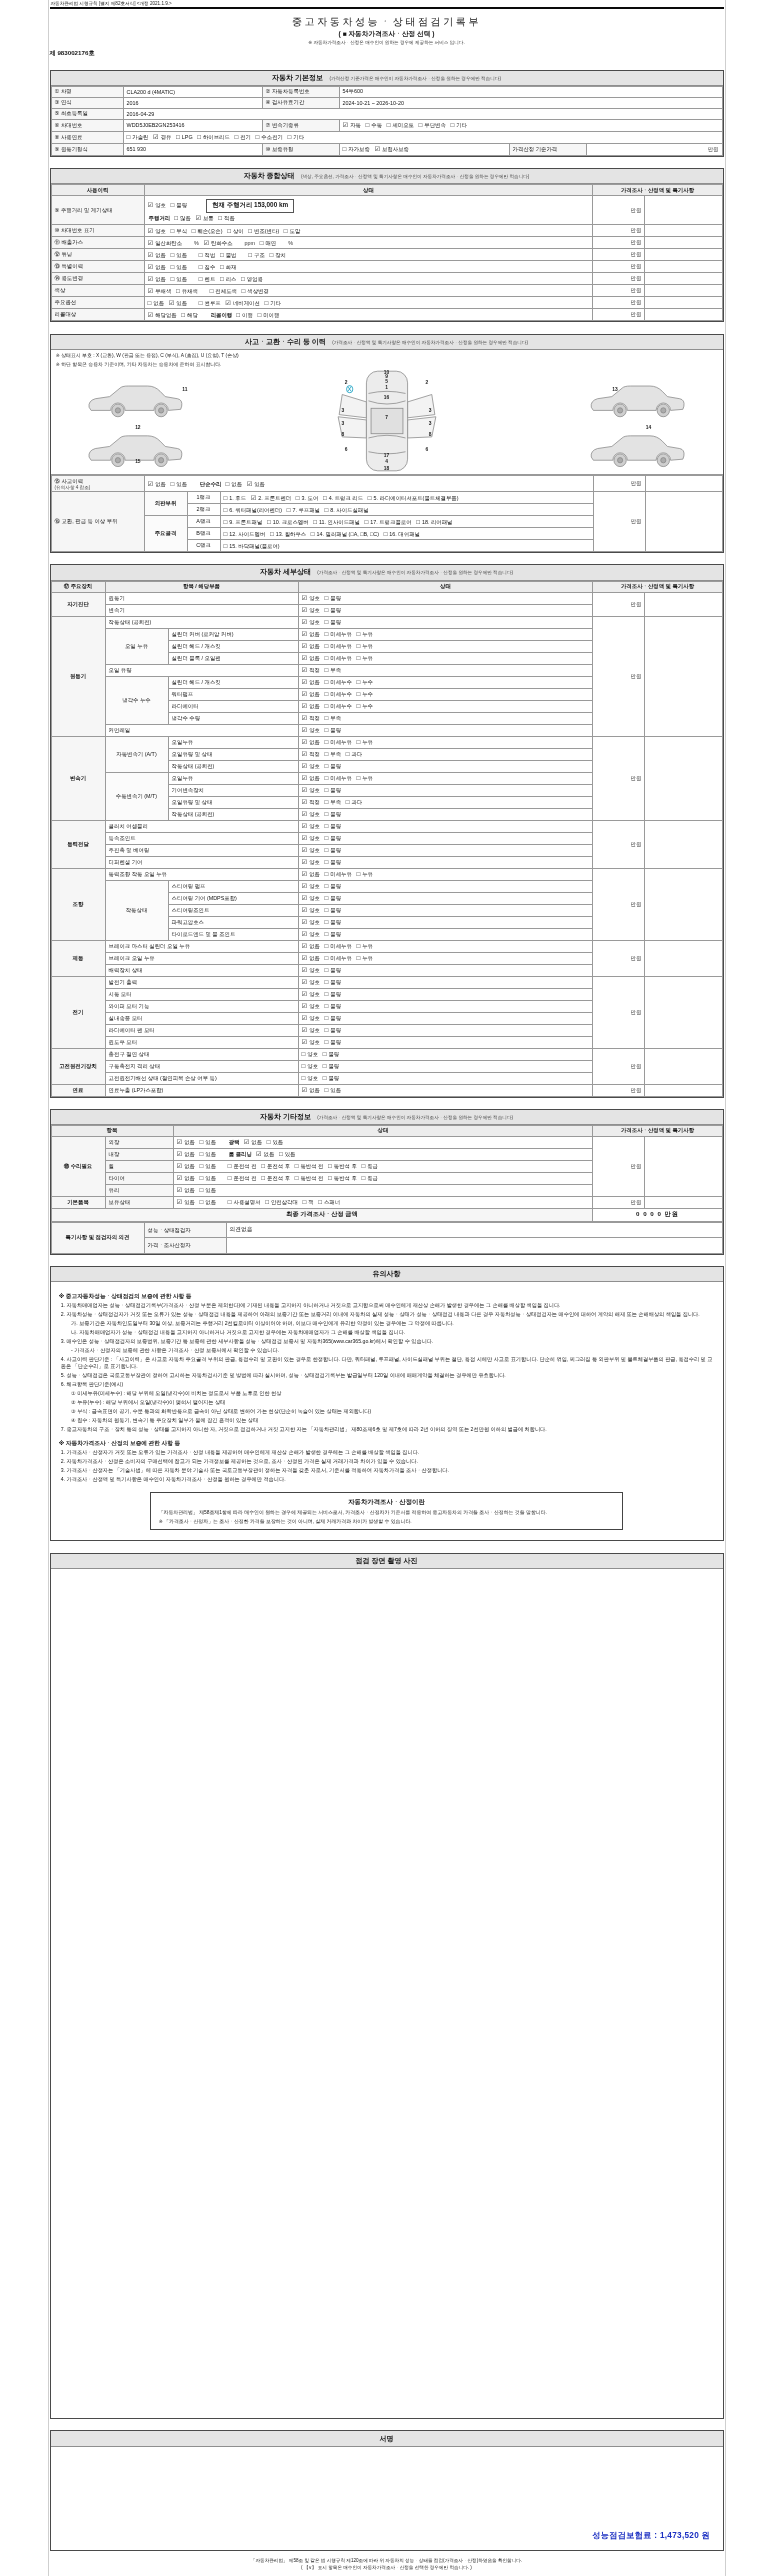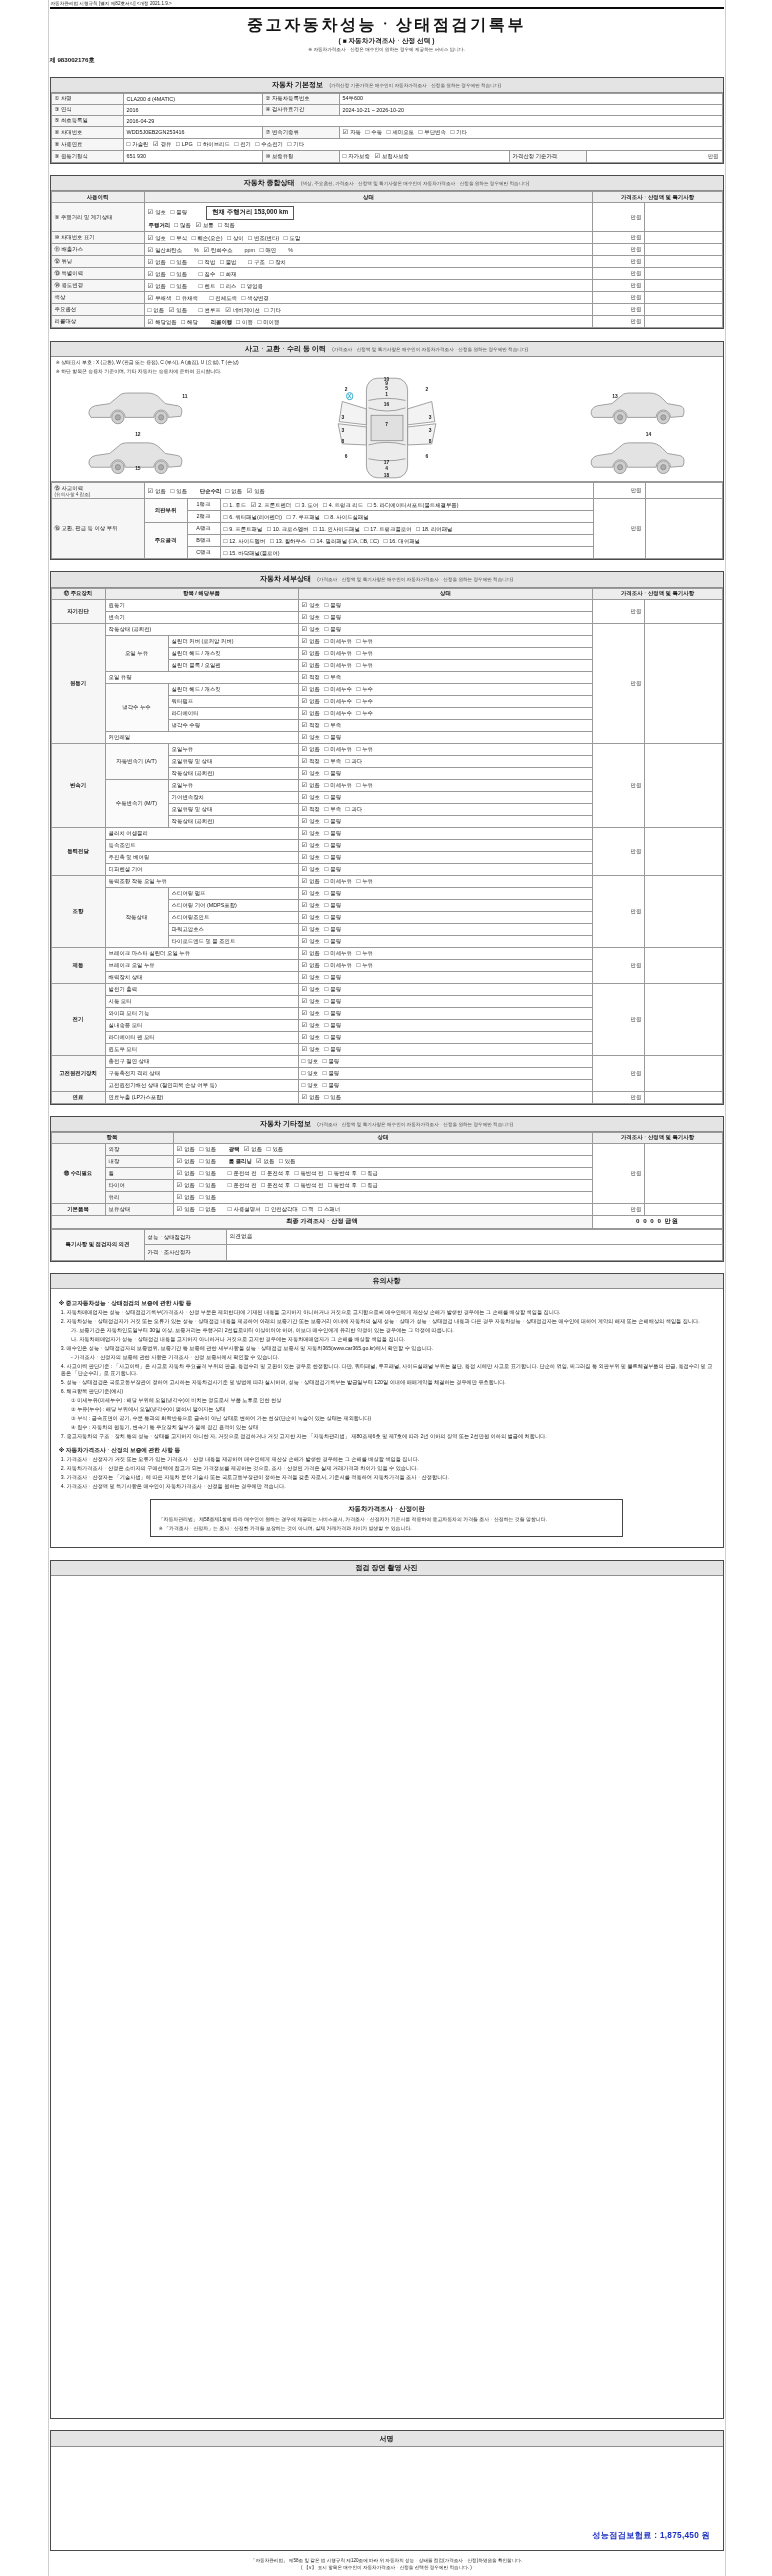--- a/index.html
+++ b/index.html
@@ -2,21 +2,21 @@
 <html style="--accent: #1b2fc2;font-size:8.2px"><head>
 <meta charset="utf-8">
 <style>
 *{box-sizing:border-box;margin:0;padding:0}
 html,body{background:#ffffff}
 body{width:773px;height:2576px;overflow:hidden;font-family:"Liberation Sans","DejaVu Sans",sans-serif;color:#151515}
 .canvas{width:678px;height:2576px;margin:0 auto;display:flex;flex-direction:column;border-left:0.5px solid #cfcfcf;border-right:0.5px solid #cfcfcf;padding:0 1px 6.2px}
 .topline{font-size:4.6px;padding:1px 1px 0.5px;color:#222}
 .toprule{height:2.1px;background:#0a0a0a}
 .titleblock{text-align:center;padding:6.2px 0 0}
-.title{font-size:16px;font-weight:bold;letter-spacing:2.6px}
+.title{font-size:10px;font-weight:normal;letter-spacing:2.6px}
 .subtitle{font-size:6.7px;font-weight:bold;margin-top:1.5px}
 .titlenote{font-size:4.6px;color:#333;margin-top:1px}
 .docno{text-align:left;font-size:6.2px;font-weight:bold;margin-top:4.1px}
 .block{border:1px solid #4a4a4a;margin-top:11.3px;background:#fff}
 .secbar{background:#e4e4e4;text-align:center;padding:2.1px 3.1px;border-bottom:0.5px solid #8f8f8f}
 .sectitle{font-weight:bold;font-size:7px}
 .secnote{font-size:4.6px;color:#444;margin-left:4.1px}
 table{border-collapse:collapse;width:100%;table-layout:fixed}
 td,th{border:0.5px solid #9a9a9a;font-size:5.4px;padding:1.5px 3.1px;vertical-align:middle;word-break:keep-all}
 th{background:#ededed;font-weight:bold;padding:1.5px;text-align:center}
@@ -651,21 +651,21 @@
       <span class="sectitle">점검 장면 촬영 사진</span>
     </div>
     <div class="photo-area"></div>
   </div>
 
   <div class="block">
     <div class="secbar">
       <span class="sectitle">서명</span>
     </div>
     <div class="sign-content">
-      <div class="fee">성능점검보험료 : 1,875,450 원</div>
+      <div class="fee">성능점검보험료 : 1,473,520 원</div>
     </div>
   </div>
 
   <div class="footerlines">
     <div>「자동차관리법」 제58조 및 같은 법 시행규칙 제120조에 따라 위 자동차의 성능ㆍ상태를 점검(가격조사ㆍ산정)하였음을 확인합니다.</div>
     <div>( 【∨】 표시 항목은 매수인이 자동차가격조사ㆍ산정을 선택한 경우에만 적습니다. )</div>
   </div>
 
 </div>
 

